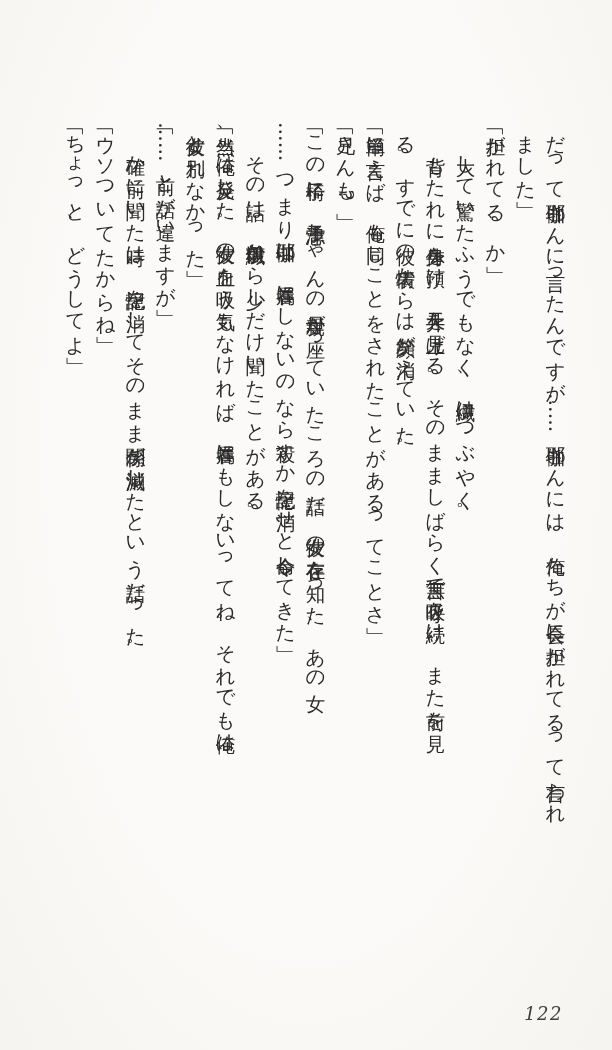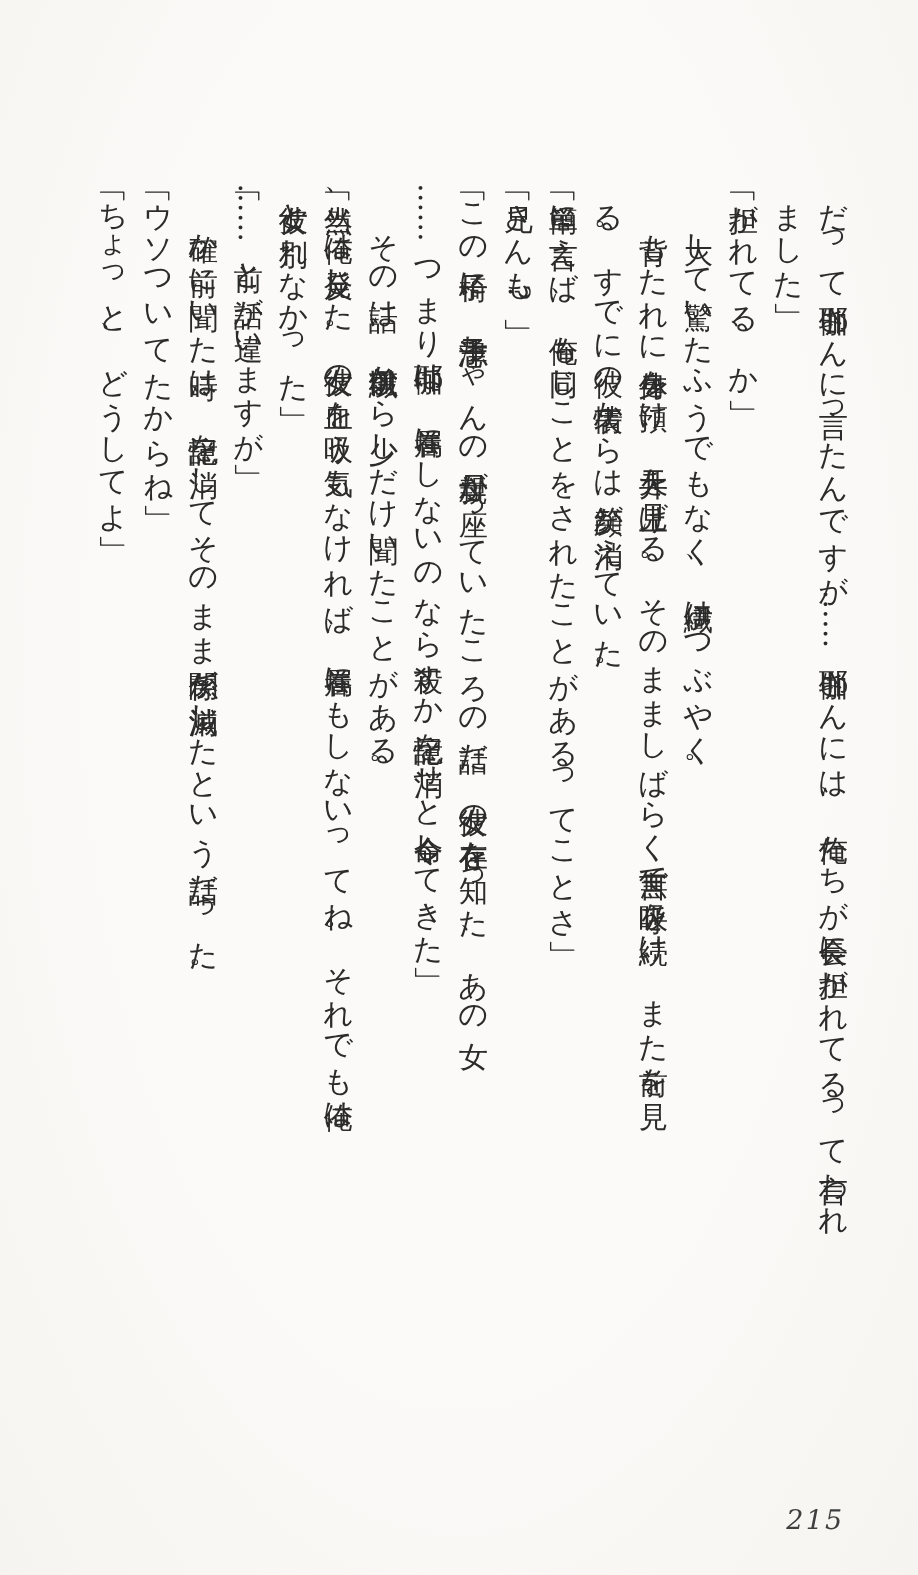--- a/index.html
+++ b/index.html
@@ -65,14 +65,14 @@
       <div class="text-line">「この椅子に、志津子ちゃんの母親が座っていたころの話だ。彼女の存在を知った、あの女</div>
       <div class="text-line">……つまり伽耶は、眷属にしないのなら殺すか記憶を消せと命令してきた」</div>
       <div class="text-line indent">その話は、以前伊織から少しだけ聞いたことがある。</div>
       <div class="text-line">「当然、俺は反発した。彼女の血を吸う気もなければ、眷属にもしないってね。それでも俺は、</div>
       <div class="text-line">彼女と別れなかった」</div>
       <div class="text-line">「……前と話が違いますが」</div>
       <div class="text-line indent">確か前に聞いた時は、記憶を消してそのまま関係が消滅したという話だった。</div>
       <div class="text-line">「ウソついてたからね」</div>
       <div class="text-line">「ちょっと、どうしてよ」</div>
     </div>
-  <div class="page-number" style="color: rgb(63, 63, 63);">215</div>
+  <div class="page-number" style="color: rgb(63, 63, 63);">122</div>
 </div>
 
 </body></html>

